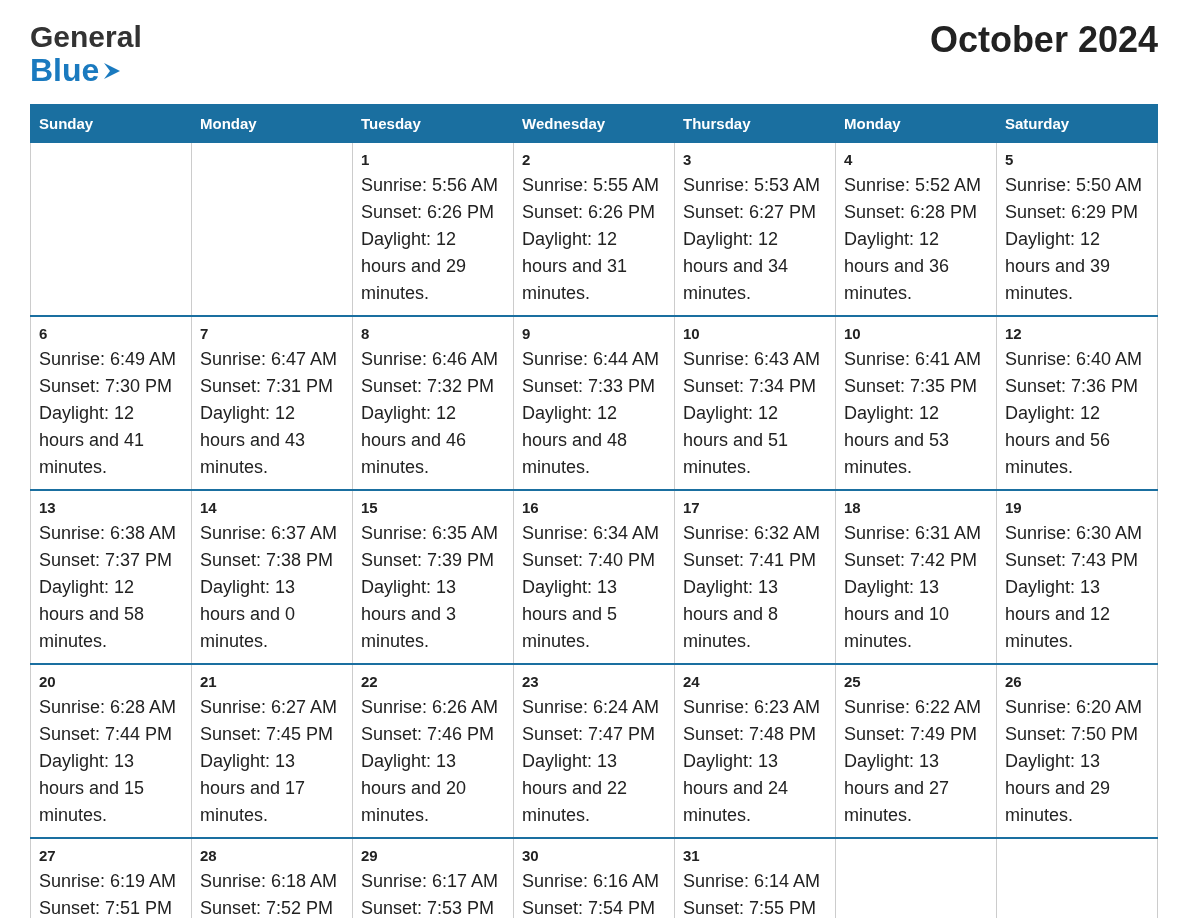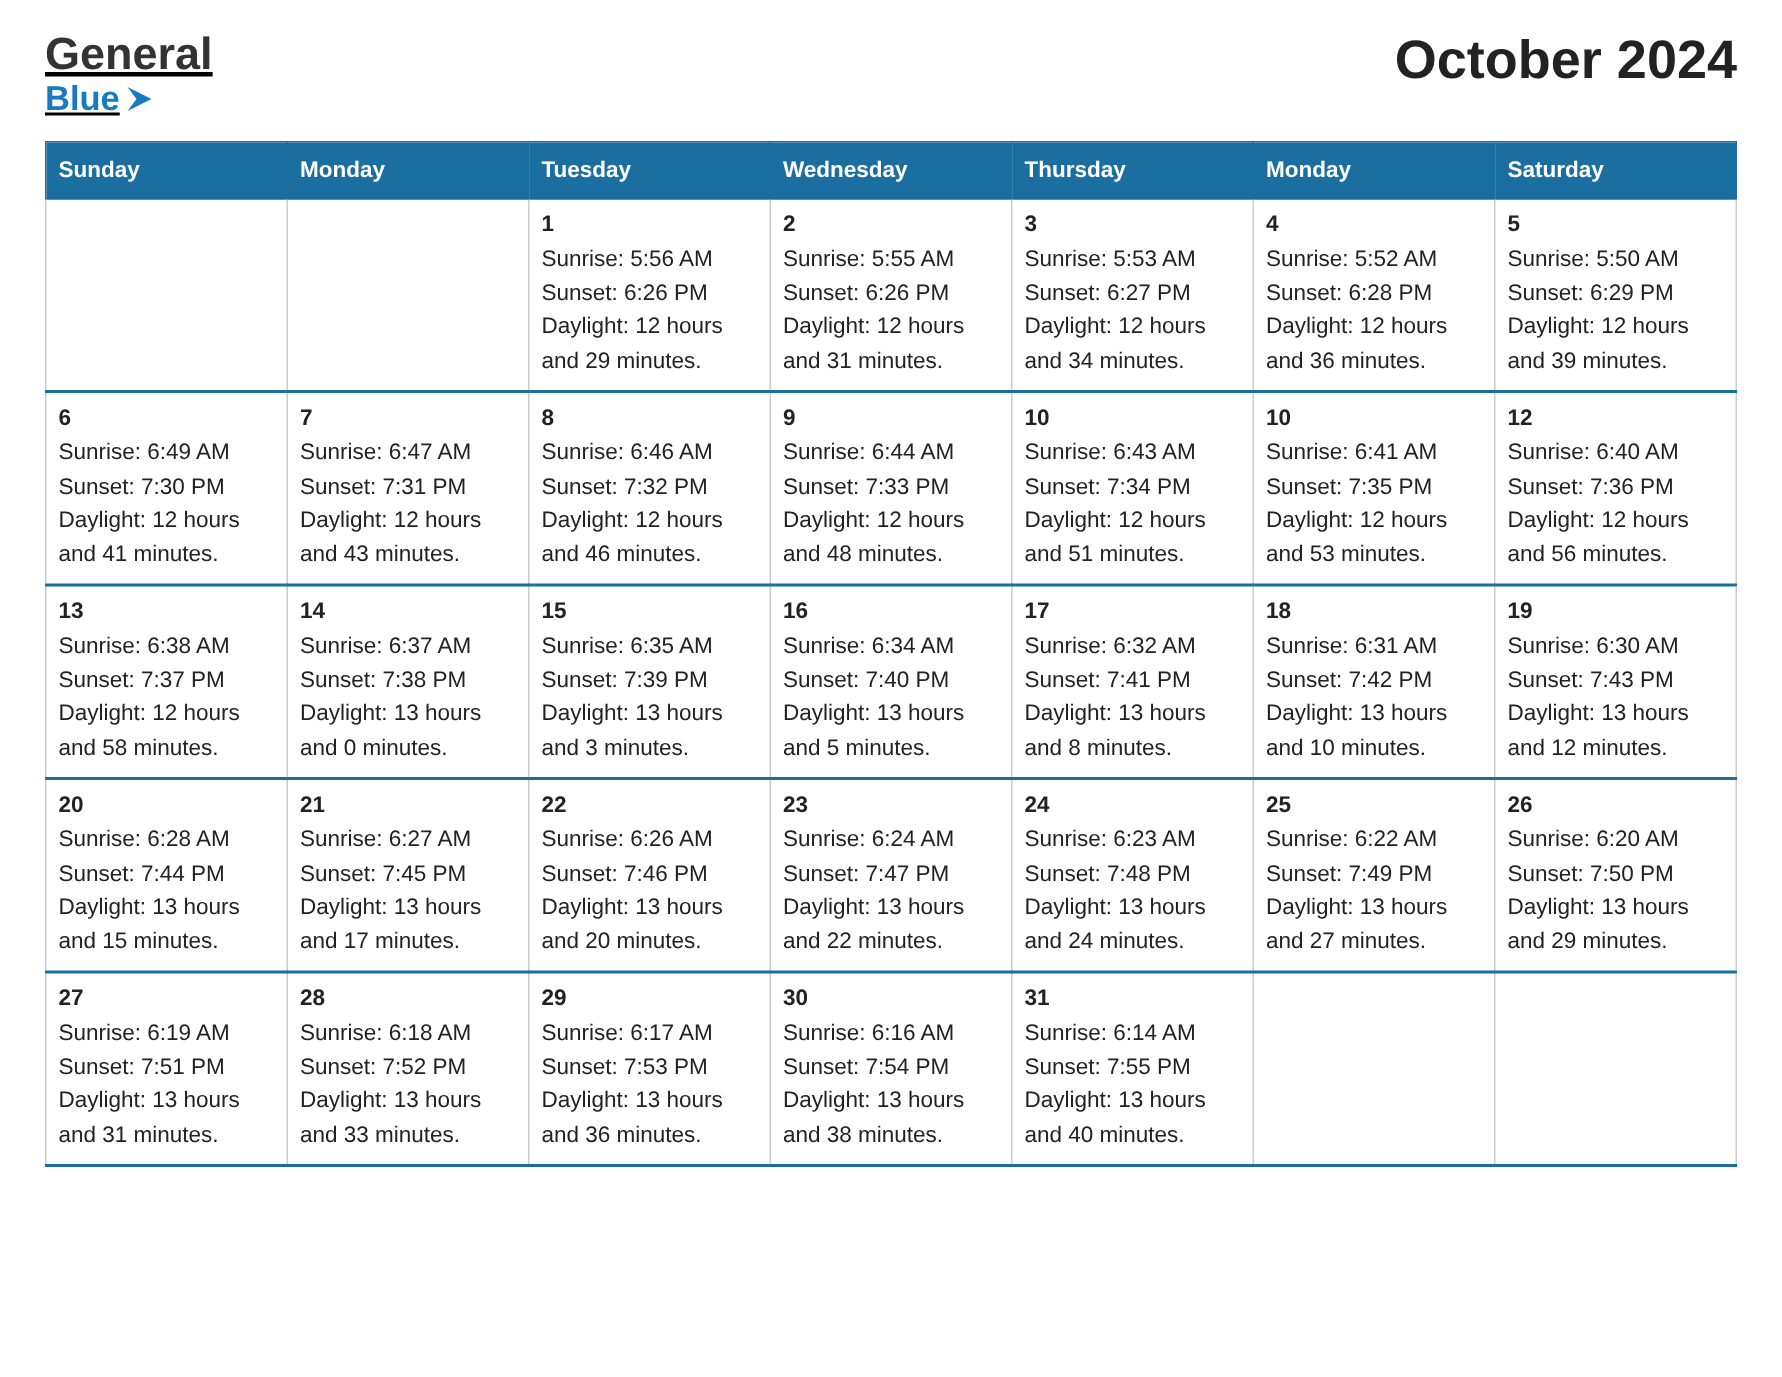--- a/index.html
+++ b/index.html
@@ -62,35 +62,34 @@
       border-left: 1px solid #ccc;
     }
     .day-num {
       font-size: 15px;
       font-weight: bold;
       color: #222;
       display: block;
       margin-bottom: 4px;
     }
     .day-info {
-      font-size: 15px;
+      font-size: 18px;
       color: #222;
       line-height: 1.5;
     }
     .logo-wrapper {
       line-height: 1.1;
-      text-decoration: underline;
     }
     .logo-line1 {
       font-size: 30px;
       font-weight: bold;
       color: #333;
     }
     .logo-line2 {
-      font-size: 23px;
+      font-size: 32px;
       font-weight: bold;
       color: #1a7abf;
       display: flex;
       align-items: center;
     }
   </style>
 </head>
 <body>
 
 <div class="header">

